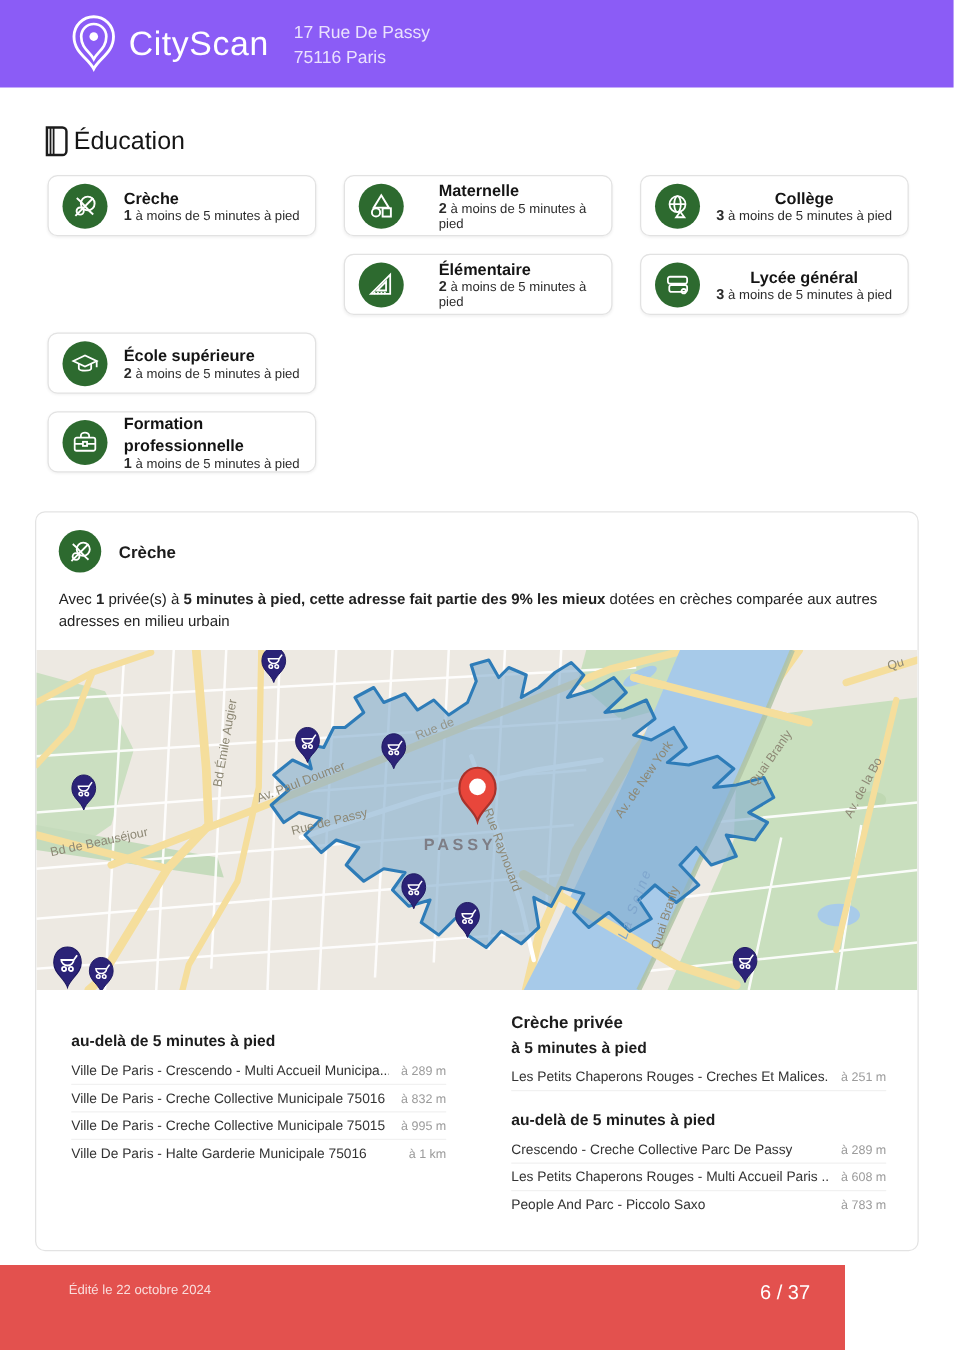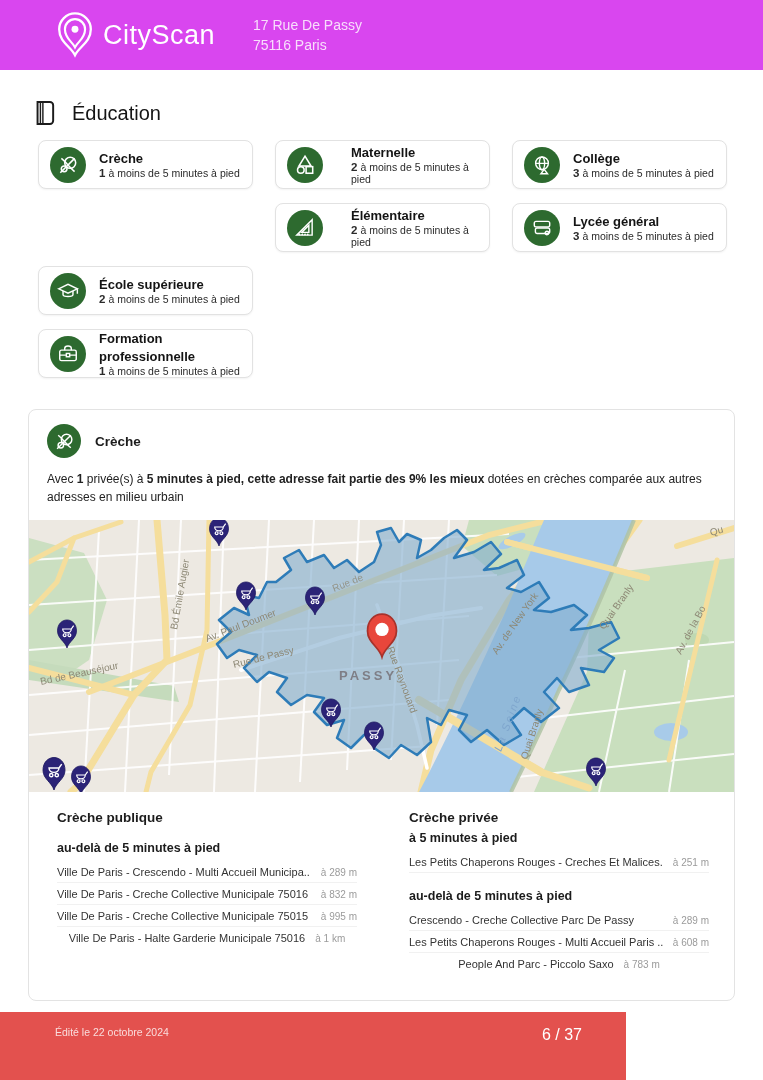--- a/index.html
+++ b/index.html
@@ -4,46 +4,46 @@
 <style>
   * { margin:0; padding:0; box-sizing:border-box; }
   html,body { width:763px; }
   body {
     width:763px; height:1080px; background:#ffffff;
     font-family:"Liberation Sans", sans-serif; color:#1c1c1c;
     position:relative; overflow:hidden;
   }
   
   .header {
-    height:70px; background:#d946ef; display:flex; align-items:center;
+    height:70px; background:#8b5cf6; display:flex; align-items:center;
     padding-left:55px;
   }
   .logo { display:flex; align-items:center; gap:8px; }
   .brand { color:#ffffff; font-size:27px; font-weight:300; letter-spacing:.5px; }
-  .addr { margin-left:38px; color:rgba(255,255,255,.82); font-size:14px; line-height:1.45; }
+  .addr { margin-left:20px; color:rgba(255,255,255,.82); font-size:14px; line-height:1.45; }
   
   .content { padding:0 28px; }
-  .sec-title { display:flex; align-items:center; gap:13px; margin:30px 0 14px 5px; }
+  .sec-title { display:flex; align-items:center; margin:30px 0 14px 5px; }
   .sec-title .t { font-size:20px; color:#151515; }
   
   .cards {
     display:grid; grid-template-columns:repeat(3,215px);
     grid-auto-rows:49px; column-gap:22px; row-gap:14px; margin-left:10px;
   }
   .card {
     background:#fff; border:1px solid #e2e2e2; border-radius:8px;
     box-shadow:0 1px 2px rgba(0,0,0,.05);
     display:flex; align-items:center; padding-left:11px; gap:13px;
   }
   .gcircle { width:36px; height:36px; border-radius:50%; background:#2D6A2F;
     display:flex; align-items:center; justify-content:center; flex:0 0 36px; }
   .card .tt { font-size:13px; font-weight:bold; color:#141414; line-height:1.35; }
   .card .st { font-size:10.5px; color:#2b2b2b; }
   .card .st b { font-size:11.5px; margin-right:3px; }
-  .c1 { grid-column:1; } .c2 { grid-column:2;gap:28px; } .c3 { grid-column:3; }
+  .c1 { grid-column:1; } .c2 { grid-column:2;gap:28px; } .c3 { grid-column:3;text-align:center; }
   
   .detail {
     margin-top:31px; border:1px solid #e3e3e3; border-radius:8px;
     overflow:hidden; background:#fff;
   }
   .detail-head { display:flex; align-items:center; gap:14px; padding:14px 18px 10px 18px; }
   .detail-head .gcircle { width:34px; height:34px; flex-basis:34px; }
   .detail-head .t { font-size:13.5px; font-weight:bold; }
   .detail-desc { padding:2px 18px 14px 18px; font-size:12px; line-height:1.5; color:#222; }
   
@@ -52,28 +52,28 @@
   .riverlabel { font-size:11px; fill:#7fa6cd; font-style:italic; letter-spacing:2px; }
   .arealabel { font-size:13px; fill:#7e7e86; font-weight:bold; letter-spacing:3px; }
   
   .lists { display:flex; padding:18px 28px 26px 28px; gap:52px; }
   .listcol { width:300px; }
   .list-title { font-size:13.5px; font-weight:bold; margin-bottom:6px; }
   .group-h { font-size:12.5px; font-weight:bold; margin:16px 0 6px 0; }
   .listcol.right .group-h.first { margin-top:6px; }
   .lrow { display:flex; justify-content:space-between; align-items:baseline;
     padding:4.5px 0; border-bottom:1px solid #f1f1f1; }
-  .lrow:last-child { border-bottom:none;justify-content:center; }
+  .lrow:last-child { border-bottom:none; }
   .lrow .nm { font-size:11px; color:#333; white-space:nowrap; overflow:hidden; }
   .lrow .dist { font-size:10px; color:#9b9b9b; white-space:nowrap; margin-left:10px; }
   
   .footer {
-    position:absolute; left:0; bottom:0; width:626px; height:68px;
+    position:absolute; left:0; bottom:0; width:676px; height:68px;
     background:#E3514E; display:flex; justify-content:space-between;
-    padding:14px 44px 0 55px;
+    padding:14px 28px 0 55px;
   }
   .footer .edited { color:rgba(255,255,255,.8); font-size:10.5px; }
   .footer .pg { color:#fff; font-size:16px; }
   svg { display:block; }
 </style>
 </head>
 <body>
 
 <div class="header">
   <div class="logo">
@@ -369,21 +369,20 @@
       </g>
 
       <g transform="translate(353,137) scale(1.45)">
         <path d="M0,0 C-2,-7 -10,-10 -10,-18 C-10,-25 -5.5,-29.5 0,-29.5 C5.5,-29.5 10,-25 10,-18 C10,-10 2,-7 0,0 Z" fill="#E8463B" stroke="#A8322B" stroke-width="1.2"></path>
         <circle cx="0" cy="-19" r="4.6" fill="#fff"></circle>
       </g>
     </svg>
 
     <div class="lists">
       <div class="listcol">
-        <div class="list-title">Crèche publique</div>
         <div class="group-h">au-delà de 5 minutes à pied</div>
         <div class="lrow">
           <span class="nm">Ville De Paris - Crescendo - Multi Accueil Municipa...</span>
           <span class="dist">à 289 m</span>
         </div>
         <div class="lrow">
           <span class="nm">Ville De Paris - Creche Collective Municipale 75016</span>
           <span class="dist">à 832 m</span>
         </div>
         <div class="lrow">

